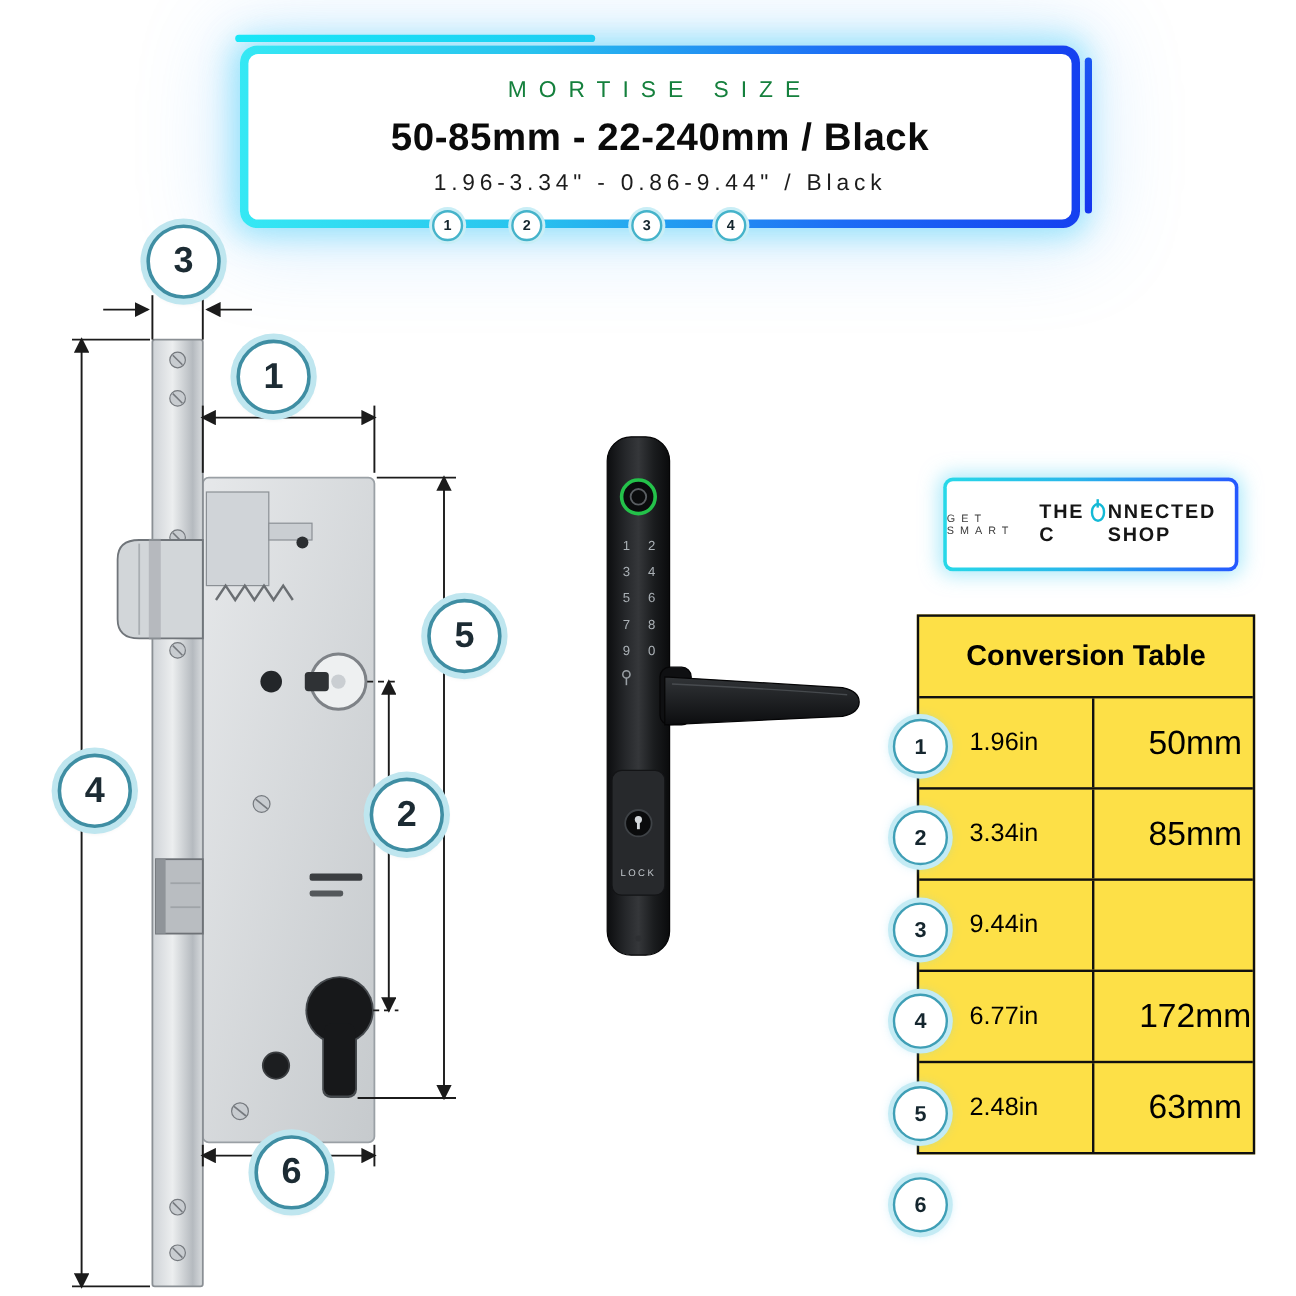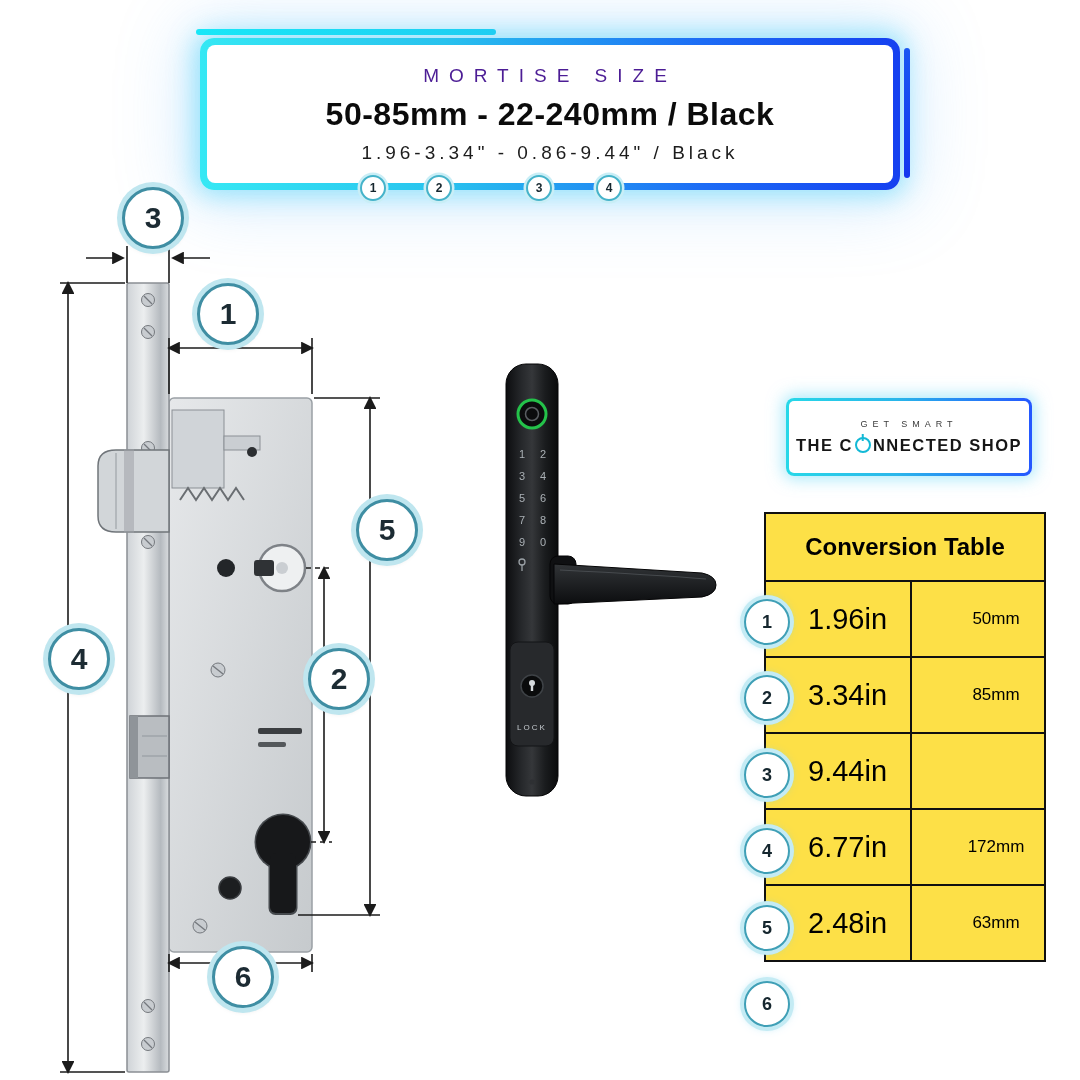--- a/index.html
+++ b/index.html
@@ -12,21 +12,21 @@
     padding:7px;border-radius:14px;
     background:linear-gradient(90deg,#35e8f4 0%,#28c2ee 35%,#1d6cf5 72%,#1540f0 100%);
     box-shadow:0 0 24px 6px rgba(90,215,250,.55), 0 0 70px 14px rgba(90,180,250,.25);
   }
   .header-accent-top{position:absolute;left:-4px;top:-9px;width:300px;height:6px;border-radius:3px;
     background:linear-gradient(90deg,#18e7f7,#1ecdf2);}
   .header-accent-right{position:absolute;right:-10px;top:10px;width:6px;height:130px;border-radius:3px;
     background:linear-gradient(180deg,#1a57f2,#1436ee);}
   .header-inner{width:100%;height:100%;background:#fff;border-radius:8px;
     display:flex;flex-direction:column;align-items:center;justify-content:center;gap:9px;}
-  .header-kicker{font-size:19px;letter-spacing:10px;color:#4c1d95;}
+  .header-kicker{font-size:19px;letter-spacing:10px;color:#15803d;}
   .header-title{font-size:32px;font-weight:bold;color:#0b0b0b;letter-spacing:.5px;}
   .header-subtitle{font-size:19px;letter-spacing:4px;color:#1c1c1c;}
   .mini-badge{position:absolute;top:137px;width:22px;height:22px;border-radius:50%;background:#fff;
     border:2px solid #45b3ca;box-shadow:0 0 0 2.5px #c9eef6;display:flex;align-items:center;justify-content:center;
     font-size:12px;font-weight:bold;color:#15262e;z-index:3;}
   .mini-badge:nth-of-type(1){left:160px;}
   .mini-badge:nth-of-type(2){left:226px;}
   .mini-badge:nth-of-type(3){left:326px;}
   .mini-badge:nth-of-type(4){left:396px;}
 
@@ -44,39 +44,39 @@
 
   .diagram-svg{position:absolute;left:20px;top:200px;}
   .device-svg{position:absolute;left:470px;top:350px;}
 
   
   .brand-box{position:absolute;left:786px;top:398px;width:246px;height:78px;box-sizing:border-box;
     padding:3px;border-radius:8px;
     background:linear-gradient(90deg,#27d8e8 0%,#29b6ea 45%,#2457ff 100%);
     box-shadow:0 0 16px 3px rgba(100,215,245,.55);}
   .brand-inner{width:100%;height:100%;background:#fff;border-radius:5px;
-    display:flex;flex-direction:column;align-items:center;justify-content:center;gap:7px;}
+    display:flex;align-items:center;justify-content:center;gap:7px;}
   .brand-tagline{font-size:9px;letter-spacing:5px;color:#3a3a3a;}
   .brand-name{font-size:16.5px;letter-spacing:1.5px;font-weight:600;color:#161616;
     display:flex;}
   .power-o{width:12px;height:12px;border:2.5px solid #13b9d6;border-radius:50%;
     display:inline-block;position:relative;margin:0 2px;top:1px;}
   .power-o::after{content:"";position:absolute;left:50%;top:-5px;transform:translateX(-50%);
     width:2.5px;height:7px;background:#13b9d6;}
 
   
   .conv-table{position:absolute;left:764px;top:512px;width:282px;box-sizing:border-box;
     border:2.5px solid #101010;background:#fde047;}
   .conv-header{height:66px;border-bottom:2.5px solid #101010;display:flex;align-items:center;justify-content:center;
     font-size:24px;font-weight:bold;color:#000;}
   .conv-row{display:flex;height:74px;border-bottom:2.5px solid #101010;}
   .conv-row:last-child{border-bottom:none;}
   .conv-cell-in{width:146px;box-sizing:border-box;border-right:2.5px solid #101010;
-    display:flex;align-items:center;padding-left:42px;font-size:29px;color:#000;}
-  .conv-cell-mm{flex:1;display:flex;align-items:center;justify-content:center;font-size:17px;color:#000;margin-left:36px;}
+    display:flex;align-items:center;padding-left:42px;font-size:21px;color:#000;}
+  .conv-cell-mm{flex:1;display:flex;align-items:center;justify-content:center;font-size:28px;color:#000;margin-left:36px;}
   .table-badge{position:absolute;width:42px;height:42px;border-radius:50%;background:#fff;
     border:2.5px solid #3f9fb6;box-shadow:0 0 0 4px #c4ebf4,0 0 10px rgba(120,210,240,.8);
     display:flex;align-items:center;justify-content:center;font-size:18px;font-weight:bold;color:#15262e;z-index:4;
     left:744px;}
   .tb-1{top:599px;} .tb-2{top:675px;} .tb-3{top:752px;} .tb-4{top:828px;} .tb-5{top:905px;} .tb-6{top:981px;}
 </style>
 </head>
 <body>
 
 <div class="canvas">

